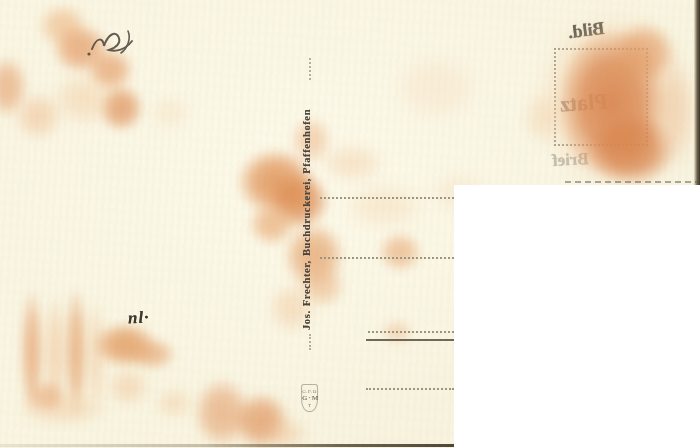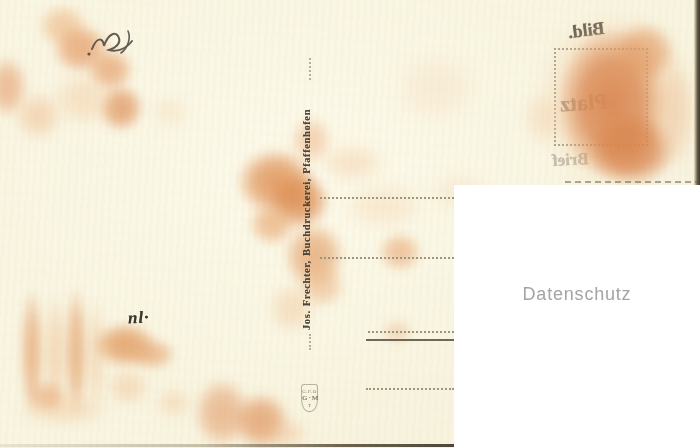--- a/index.html
+++ b/index.html
@@ -202,16 +202,15 @@
       <path d="M45,5 C48,12 45,22 38,27" fill="none" stroke="#4a4439" stroke-width="1.6" stroke-linecap="round"></path>
       <circle cx="6" cy="28" r="1.6" fill="#4a4439"></circle>
     </svg>
     <div class="hw-mark">nl·</div>
 
     <div class="edge-bottom"></div>
     <div class="edge-right"></div>
   </div>
 
   <div class="privacy-overlay">
-    <div class="wm">Datenschutz</div>
   </div>
 
 </div>
 
 </body></html>

